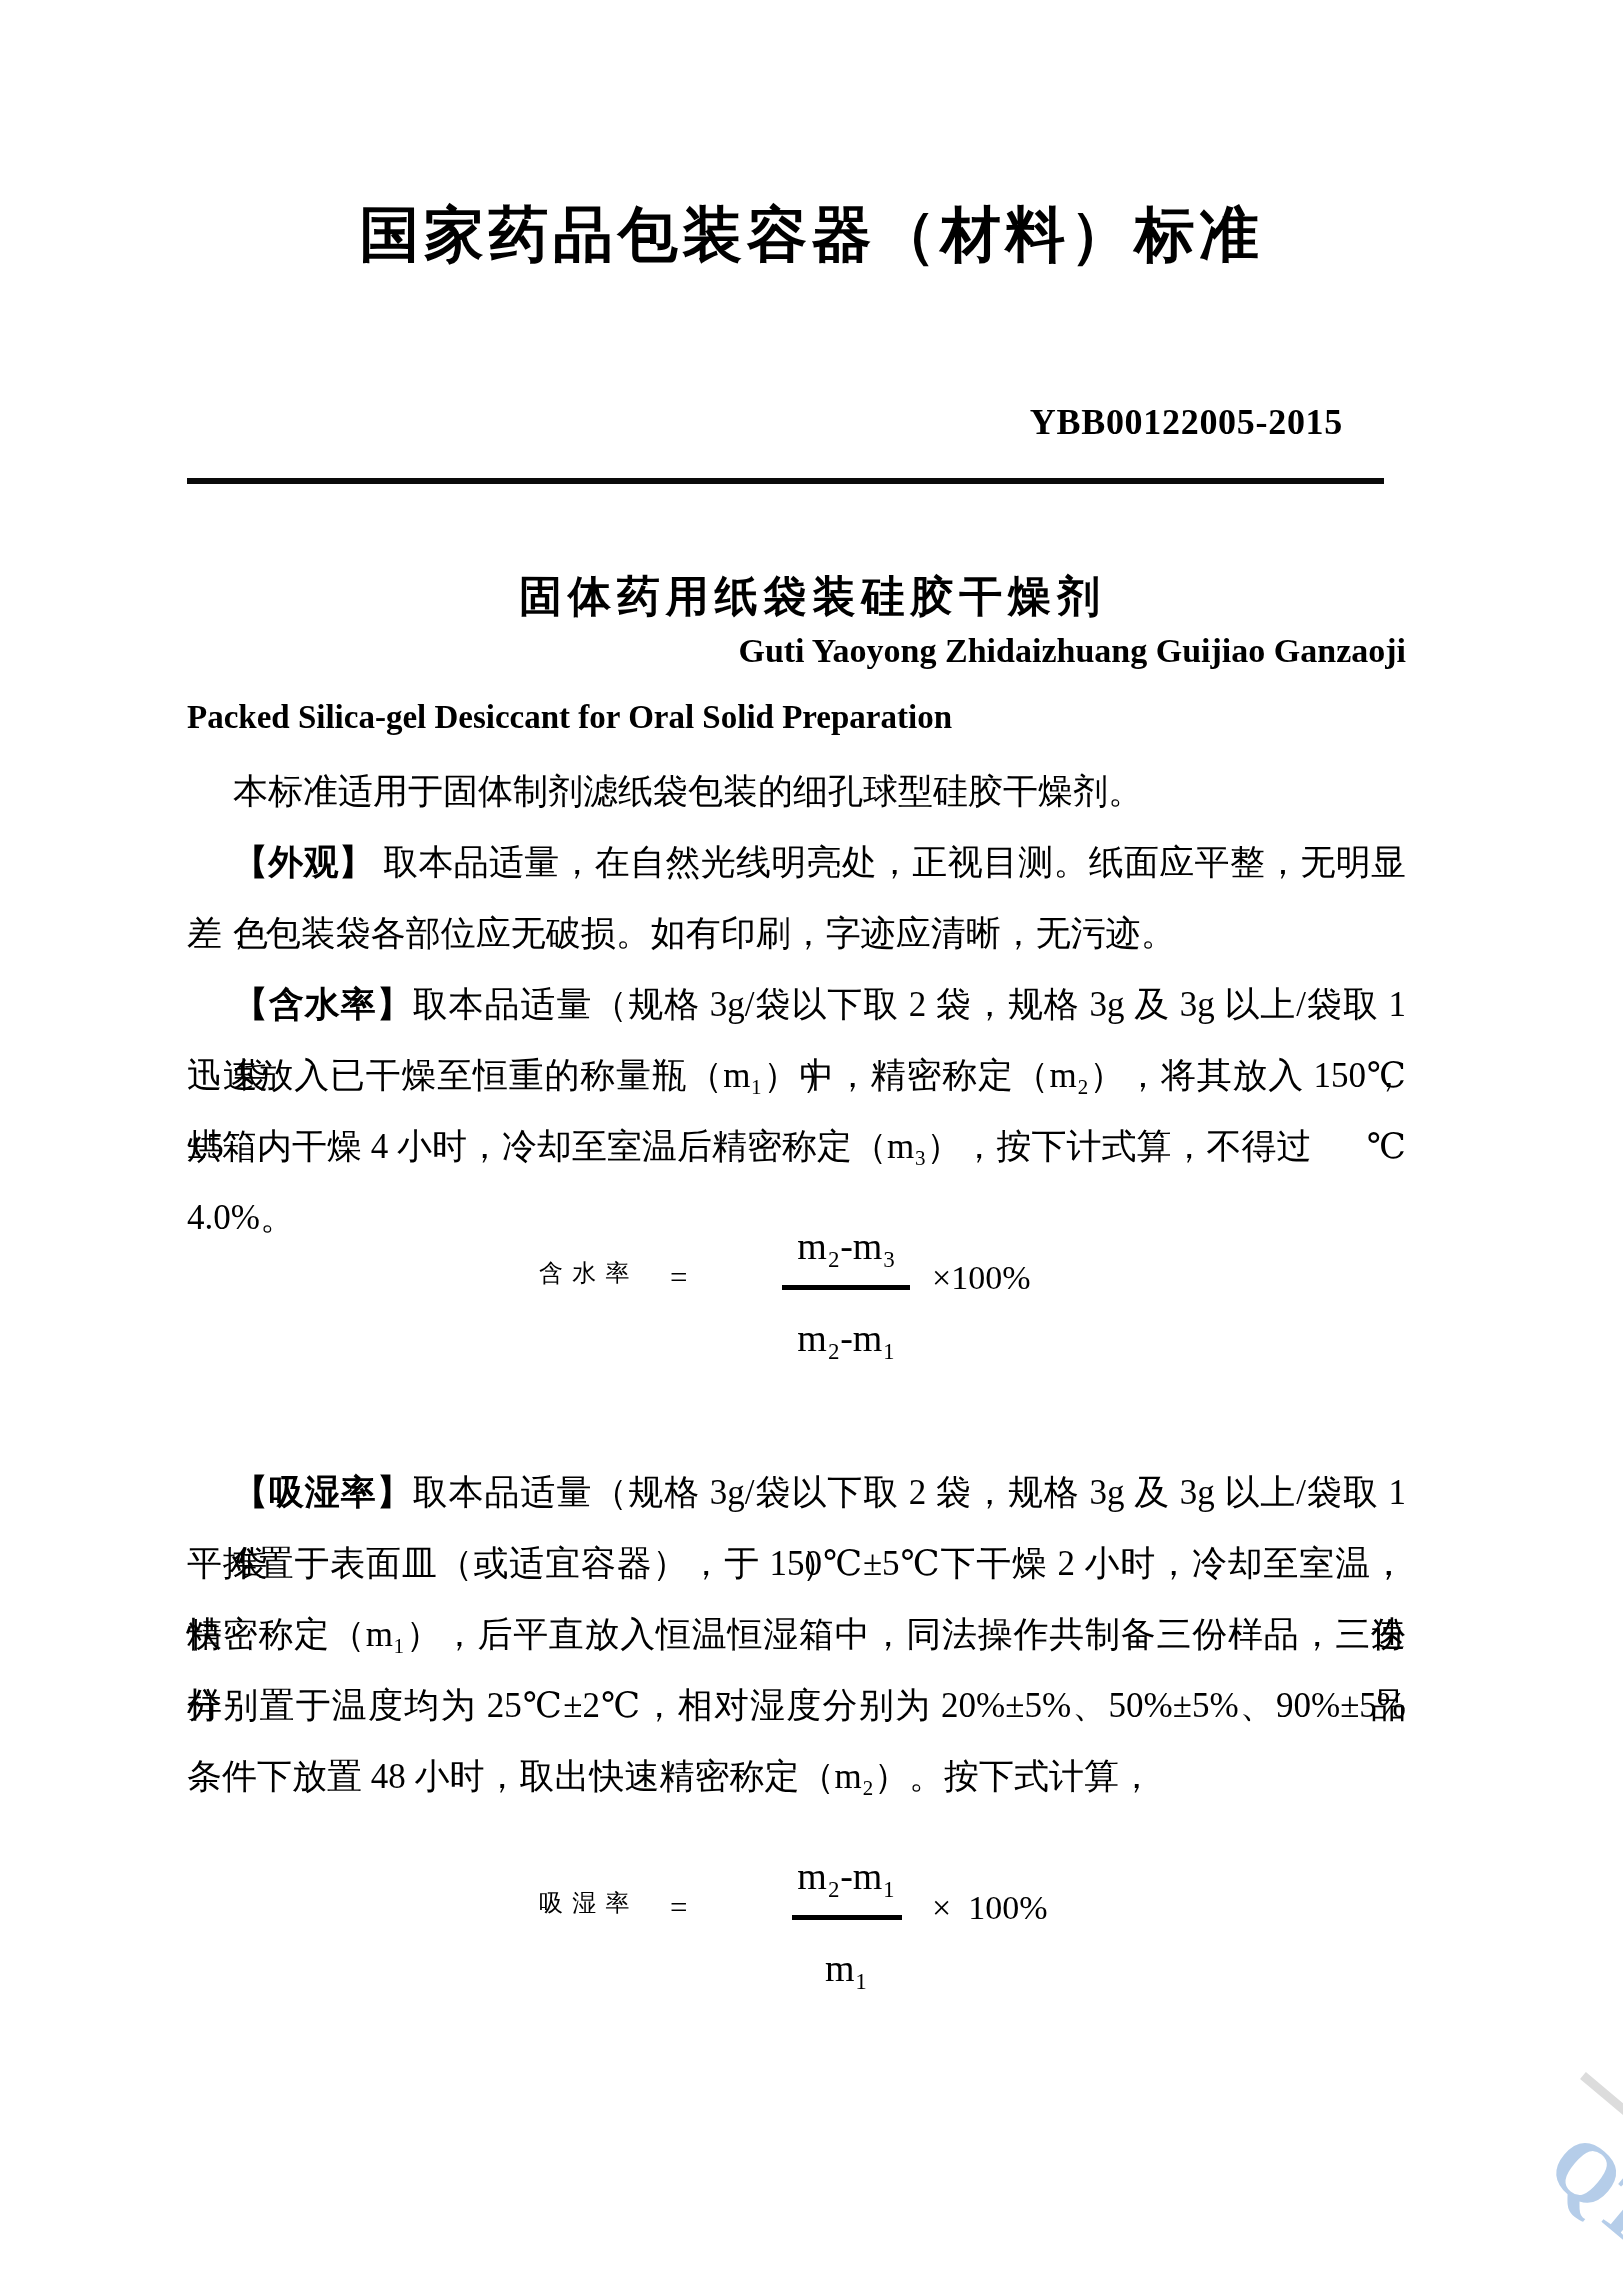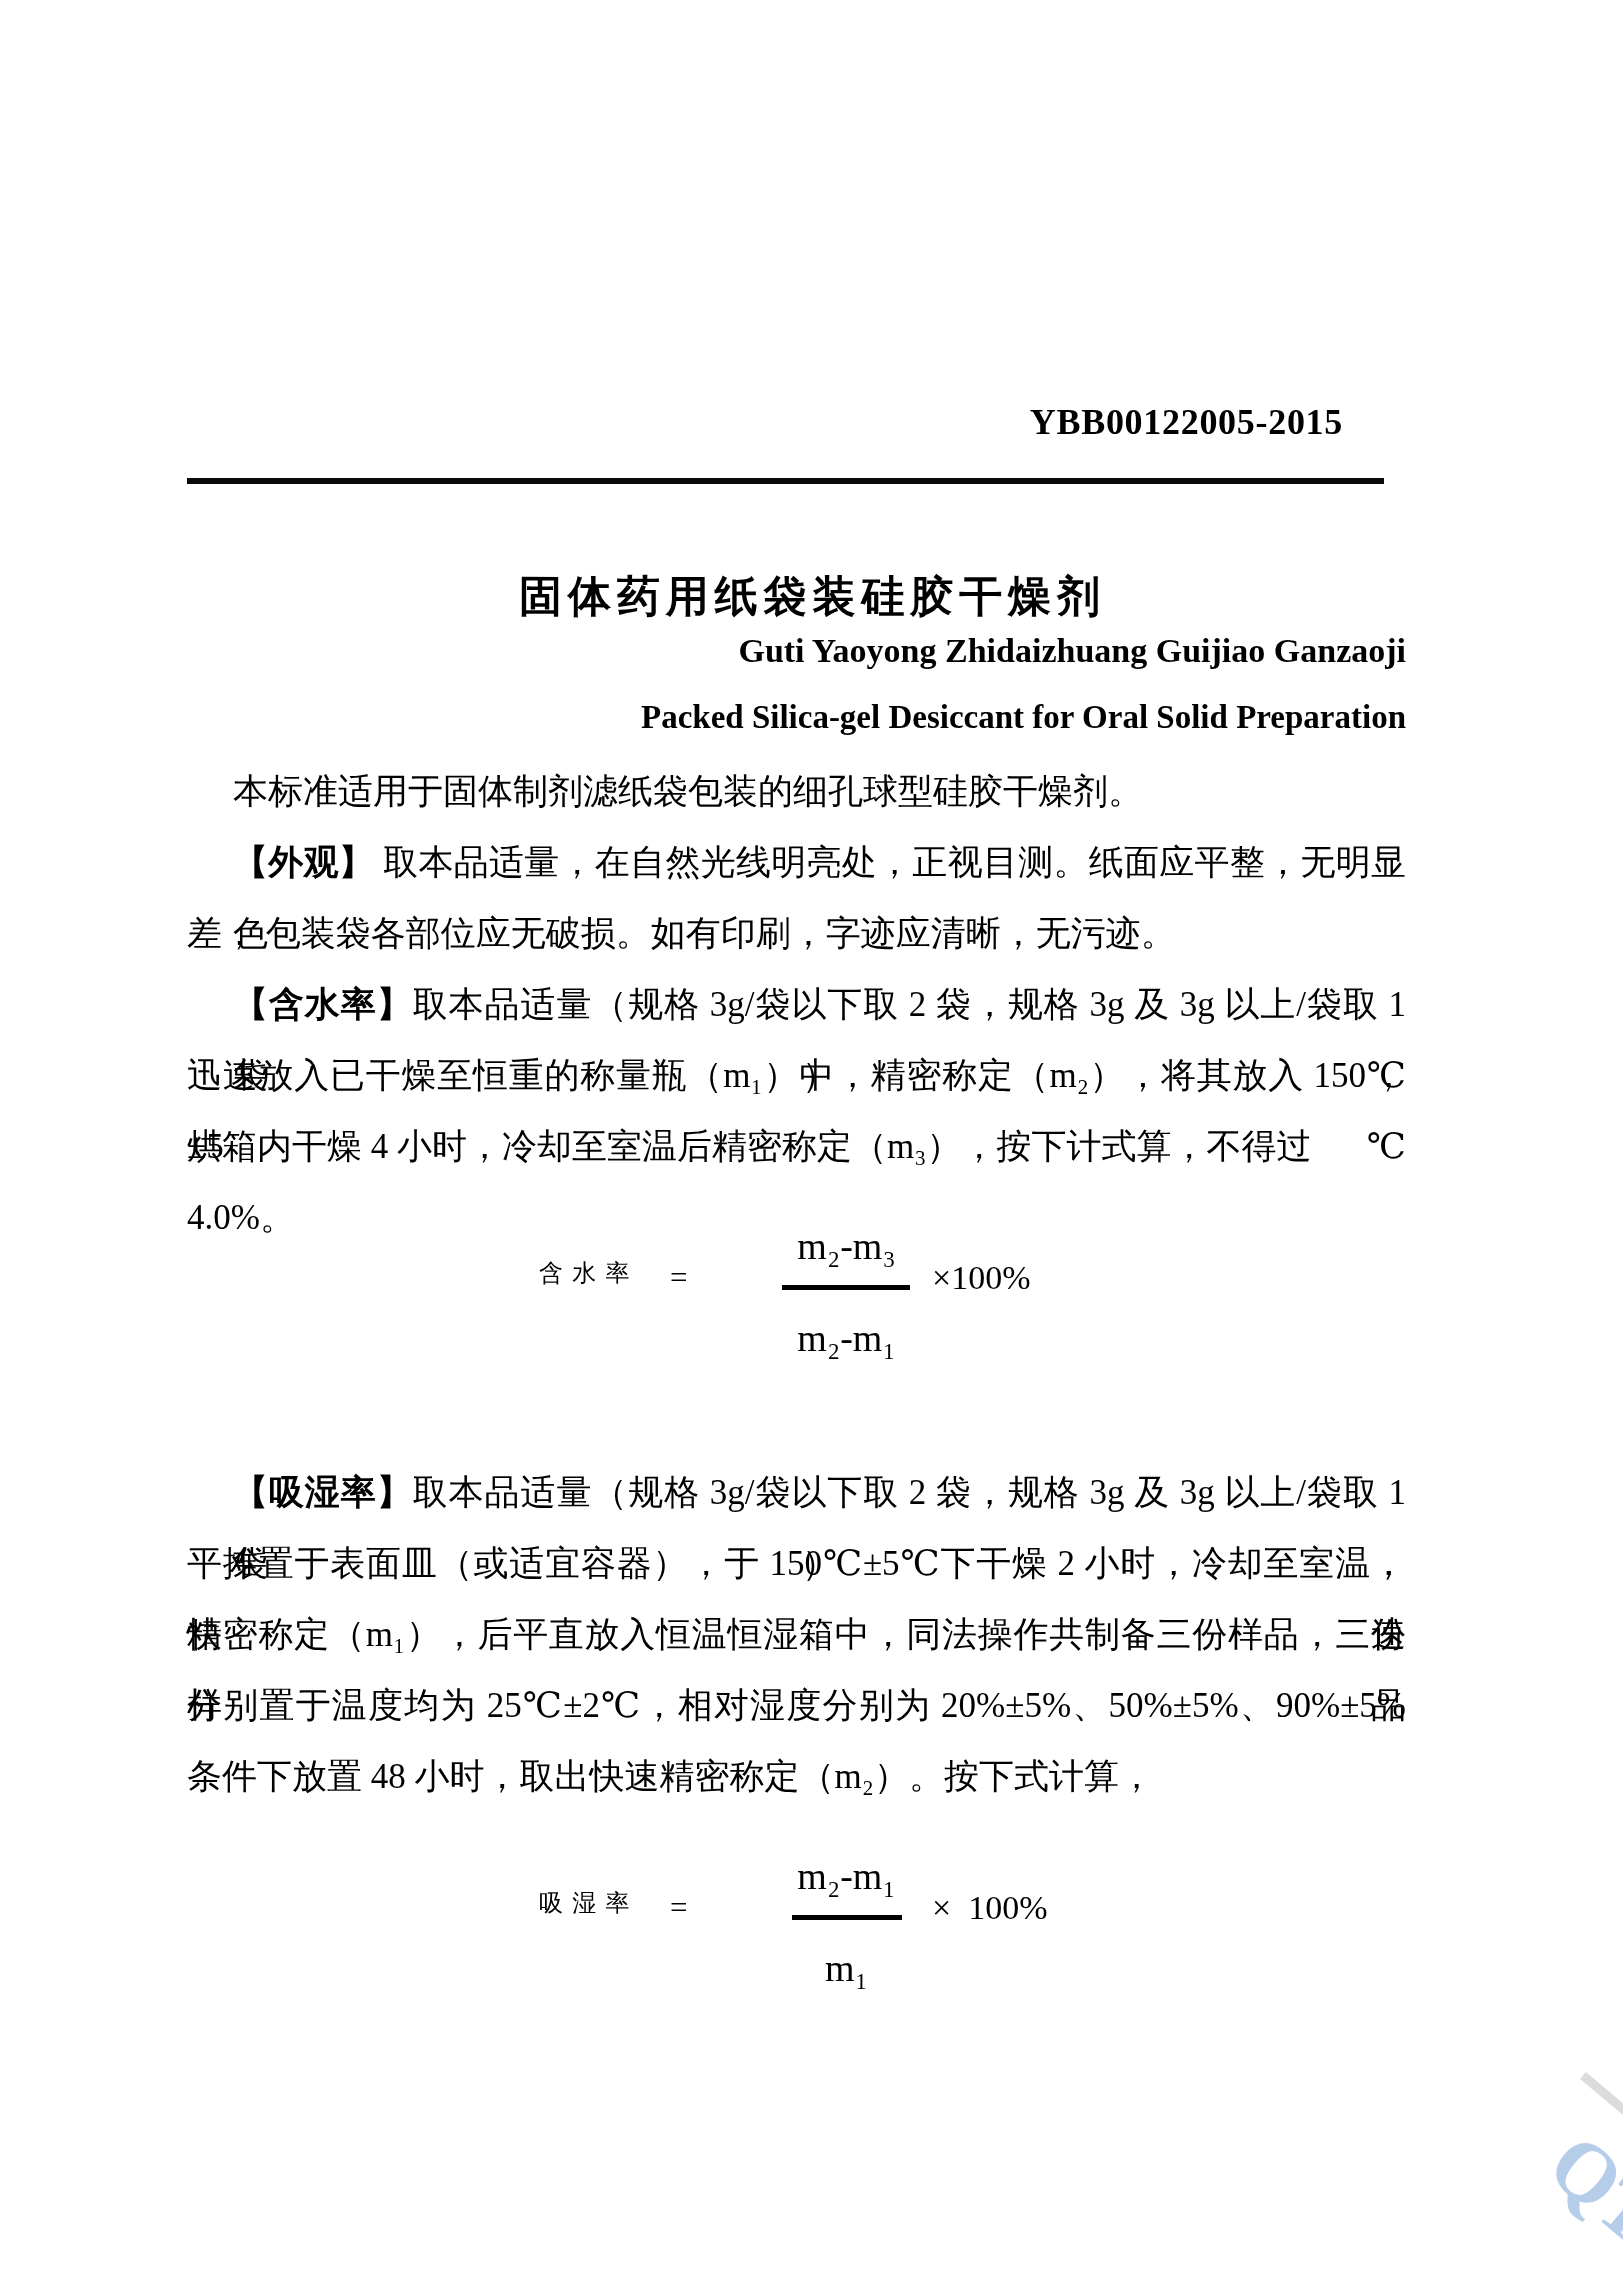--- a/index.html
+++ b/index.html
@@ -28,21 +28,21 @@
     position:absolute;top:552px;left:187px;width:1219px;
     margin:16px;text-align:center;
     font-size:43px;font-weight:bold;letter-spacing:5.9px;
   }
   .prod-title-pinyin{
     position:absolute;top:632px;left:187px;width:1219px;
     text-align:right;font-size:34px;font-weight:bold;
   }
   .prod-title-en{
     position:absolute;top:699px;left:187px;width:1219px;
-    text-align:right;font-size:33px;font-weight:bold;
+    text-align:left;font-size:33px;font-weight:bold;
   }
   .body-text{
     position:absolute;top:756px;left:187px;width:1219px;
     font-size:35px;
   }
   .line{
     height:71px;line-height:71px;
     white-space:pre-wrap;
   }
   .line.indent{padding-left:46px;}
@@ -69,20 +69,21 @@
     position:absolute;right:-11.8px;bottom:196px;
     width:59px;height:9.2px;background:#dcdcdc;
     transform:rotate(40deg);
   }
 </style>
 </head>
 <body>
 
 <div class="page">
 
+  <h1 class="doc-title">国家药品包装容器（材料）标准</h1>
 
   <div class="std-number">YBB00122005-2015</div>
 
   <hr class="rule">
 
   <h2 class="prod-title-cn">固体药用纸袋装硅胶干燥剂</h2>
 
   <div class="prod-title-pinyin">Guti Yaoyong Zhidaizhuang Guijiao Ganzaoji</div>
 
   <div class="prod-title-en">Packed Silica-gel Desiccant for Oral Solid Preparation</div>

